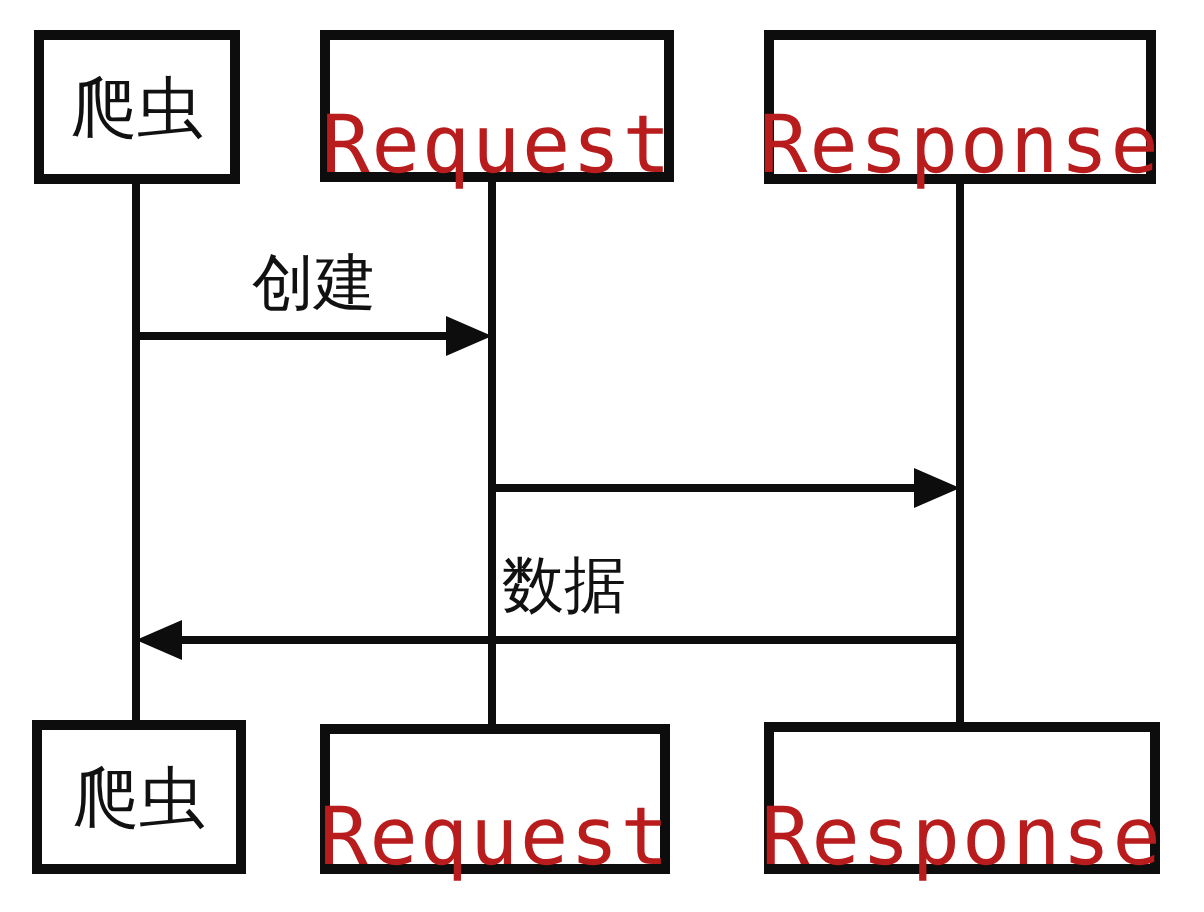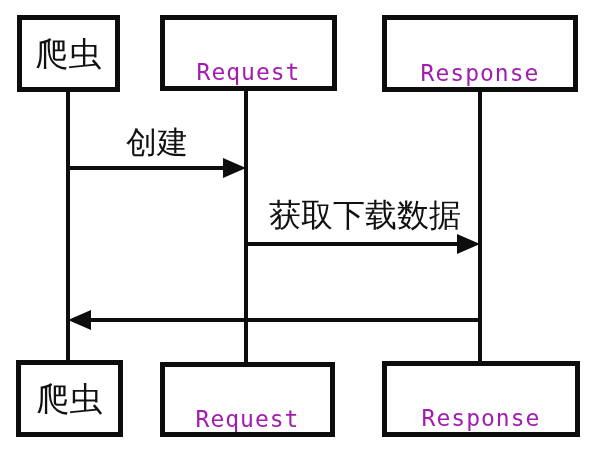--- a/index.html
+++ b/index.html
@@ -42,24 +42,24 @@
   }
   .actor-label-cjk {
     font-family: "DejaVu Sans", sans-serif;
     font-size: 33px;
     line-height: 1;
     color: #111111;
     white-space: nowrap;
   }
   .actor-label-mono {
     font-family: "DejaVu Sans Mono", monospace;
-    font-size: 23px;
+    font-size: 40px;
     letter-spacing: 1px;
     line-height: 1;
-    color: #a21caf;
+    color: #b91c1c;
     white-space: nowrap;
     margin-top: 39px;
   }
   .message-label {
     position: absolute;
     transform: translateX(-50%);
     font-family: "DejaVu Sans", sans-serif;
     font-size: 31px;
     line-height: 1;
     color: #111111;
@@ -120,15 +120,15 @@
     <span class="actor-label-cjk">爬虫</span>
   </div>
   <div class="actor-box box-request-bot">
     <span class="actor-label-mono">Request</span>
   </div>
   <div class="actor-box box-response-bot">
     <span class="actor-label-mono">Response</span>
   </div>
 
   <div class="message-label label-create">创建</div>
-  <div class="message-label label-fetch">获取下载数据</div>
+  <div class="message-label label-data">数据</div>
 
 </div>
 
 </body></html>

